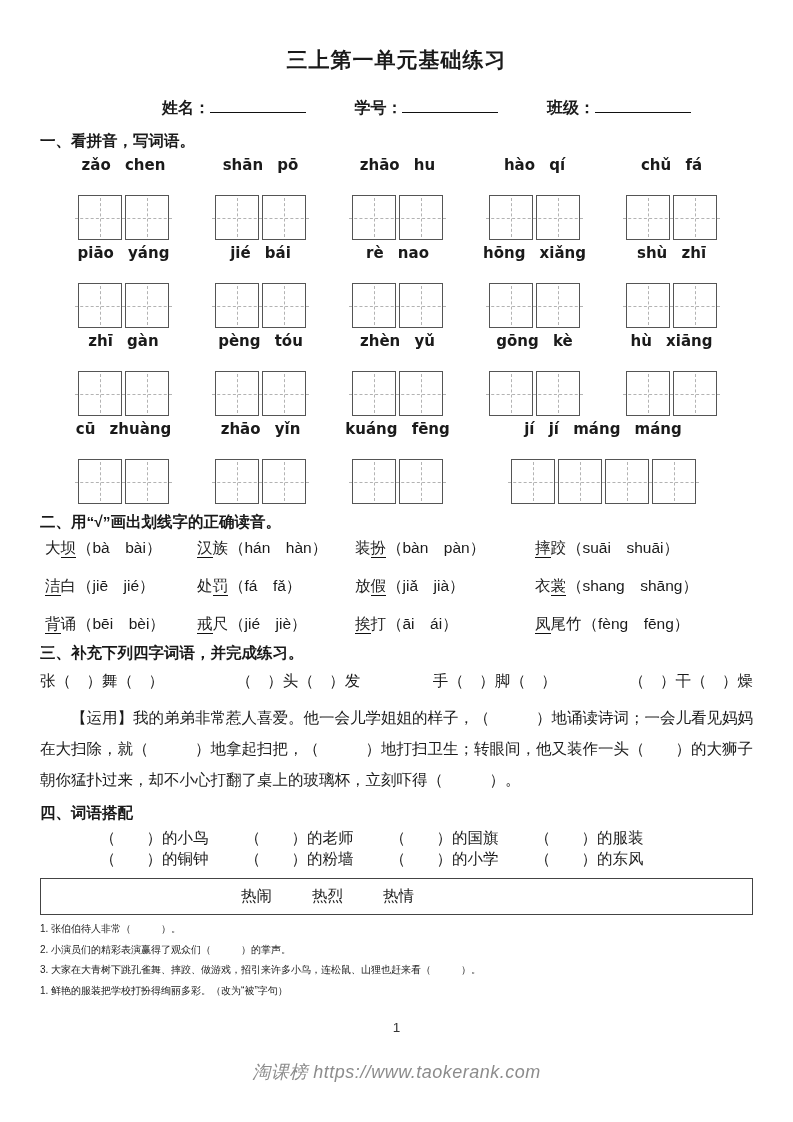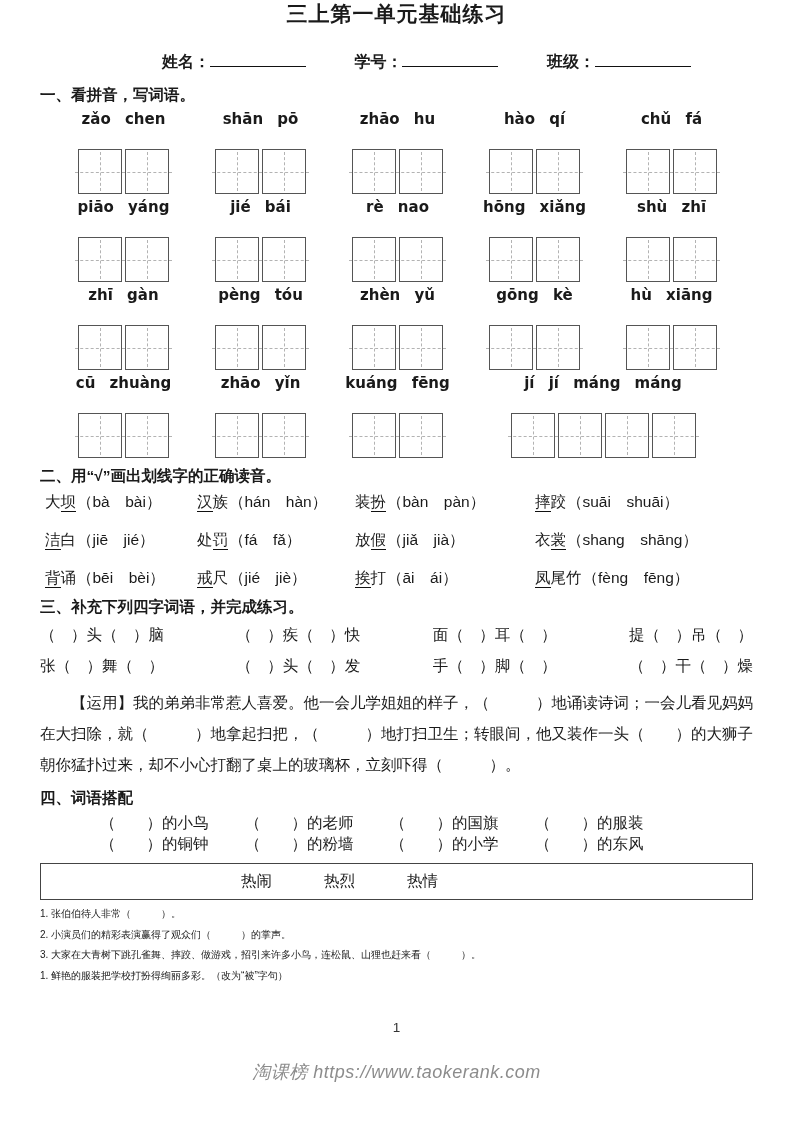--- a/index.html
+++ b/index.html
@@ -4,21 +4,21 @@
 <style>
   * { box-sizing: border-box; }
   html, body { margin: 0; padding: 0; background: #ffffff; }
   .page {
     width: 793px; height: 1122px; position: relative; background: #fff;
     font-family: "Liberation Sans", "DejaVu Sans", sans-serif;
     color: #1a1a1a; overflow: hidden;
   }
   .content { padding: 0 40px; }
 
-  .title { text-align: center; font-size: 21px; font-weight: bold; letter-spacing: 1px; }
+  .title { text-align: center; font-size: 21px; font-weight: bold; padding-top: 46px; letter-spacing: 1px; }
 
   .fields { margin-top: 24px; padding-left: 122px; font-size: 16px; font-weight: bold; white-space: nowrap; }
   .blank { display: inline-block; width: 96px; height: 15px; border-bottom: 1.6px solid #111; vertical-align: baseline; }
   .fgap { display: inline-block; width: 44px; }
 
   .sec-heading { font-weight: bold; font-size: 15.5px; margin: 8px 0 4px; }
   .sec-heading.first { margin-top: 12px; }
 
   
   .py-row { display: grid; grid-template-columns: repeat(5, 137px); padding-left: 15px; margin-bottom: 4px; justify-items: center; }
@@ -37,21 +37,21 @@
   .s2-item { white-space: nowrap; }
   .ul { border-bottom: 1.6px solid #111; padding-bottom: 1px; }
   .rd { white-space: pre; margin-left: 1px; }
 
   
   .s3-row { display: flex; justify-content: space-between; font-size: 15.5px; margin: 7px 0 10px; }
   .usage { font-size: 15.5px; line-height: 2.0; text-align: justify; text-indent: 2em; margin: 2px 0 0; }
 
   
   .s4-row { display: grid; grid-template-columns: repeat(4, 145px); padding-left: 60px; font-size: 15.5px; margin: 0 0; }
-  .word-bank { border: 1.3px solid #444; margin: 8px 0 4px; padding: 7px 0 7px 200px; display: flex; gap: 52px;
+  .word-bank { border: 1.3px solid #444; margin: 8px 0 4px; padding: 7px 0 7px 200px; display: flex; gap: 40px;
                font-size: 15.5px; }
   .num-item { font-size: 10px; line-height: 2.05; }
 
   .page-number { position: absolute; top: 1020px; left: 0; right: 0; text-align: center; font-size: 13.5px; color: #333; }
   .site-footer { position: absolute; top: 1060px; left: 0; right: 0; text-align: center; font-size: 18px; color: #8c8c8c;
                  letter-spacing: 0.5px; font-style: italic; }
 </style>
 </head>
 <body>
 
@@ -226,26 +226,20 @@
       <div class="s2-item"><span>放</span><span class="ul">假</span><span></span><span class="rd">（jiǎ　jià）</span></div>
       <div class="s2-item"><span>衣</span><span class="ul">裳</span><span></span><span class="rd">（shang　shāng）</span></div>
       <div class="s2-item"><span></span><span class="ul">背</span><span>诵</span><span class="rd">（bēi　bèi）</span></div>
       <div class="s2-item"><span></span><span class="ul">戒</span><span>尺</span><span class="rd">（jié　jiè）</span></div>
       <div class="s2-item"><span></span><span class="ul">挨</span><span>打</span><span class="rd">（āi　ái）</span></div>
       <div class="s2-item"><span></span><span class="ul">凤</span><span>尾竹</span><span class="rd">（fèng　fēng）</span></div>
     </div>
 
     <div class="sec-heading">三、补充下列四字词语，并完成练习。</div>
     <div class="s3-row">
-      <span>（　）头（　）脑</span>
-      <span>（　）疾（　）快</span>
-      <span>面（　）耳（　）</span>
-      <span>提（　）吊（　）</span>
-    </div>
-    <div class="s3-row">
       <span>张（　）舞（　）</span>
       <span>（　）头（　）发</span>
       <span>手（　）脚（　）</span>
       <span>（　）干（　）燥</span>
     </div>
     <div class="usage">【运用】我的弟弟非常惹人喜爱。他一会儿学姐姐的样子，（　　　）地诵读诗词；一会儿看见妈妈在大扫除，就（　　　）地拿起扫把，（　　　）地打扫卫生；转眼间，他又装作一头（　　）的大狮子朝你猛扑过来，却不小心打翻了桌上的玻璃杯，立刻吓得（　　　）。</div>
 
     <div class="sec-heading">四、词语搭配</div>
     <div class="s4-row">
       <span>（　　）的小鸟</span>

